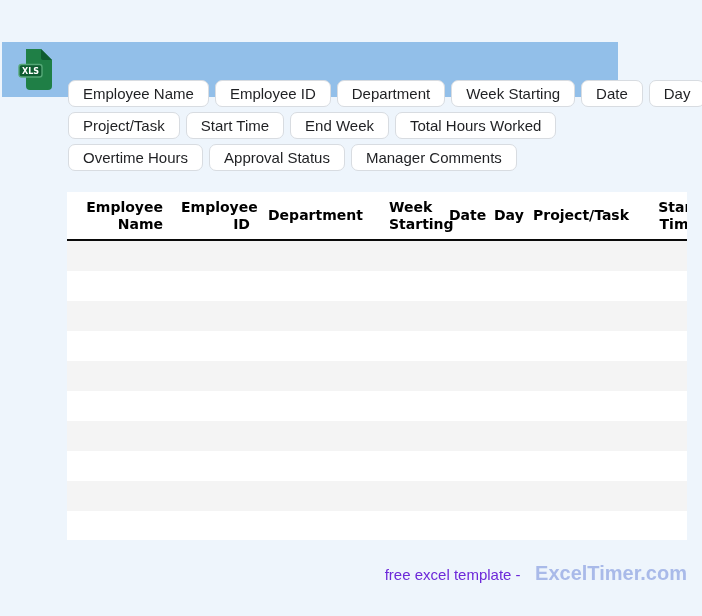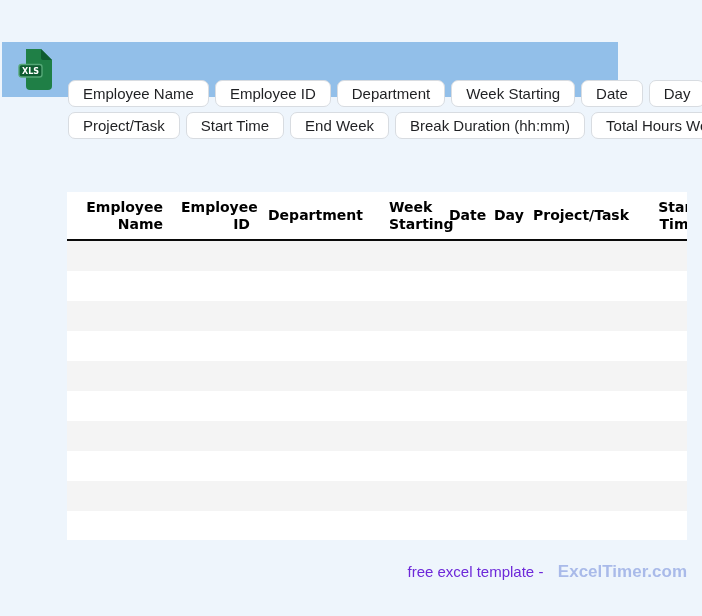--- a/index.html
+++ b/index.html
@@ -43,21 +43,21 @@
   }
   tbody td{height:30px;padding:0;}
   tbody tr:nth-child(odd) td{background:#f4f4f4;}
   tbody tr:nth-child(even) td{background:#ffffff;}
   
   .footer{
     position:absolute;left:67px;top:562px;width:620px;
     text-align:right;white-space:nowrap;
   }
   .footer .tagline{font-size:15px;color:#6d28d9;}
-  .footer .brand{font-size:17px;font-weight:bold;color:#a9bae9;margin-left:10px;}
+  .footer .brand{font-size:20px;font-weight:bold;color:#a9bae9;margin-left:10px;}
 </style>
 </head>
 <body>
 
 <div class="header">
   <svg class="file-icon" width="36" height="43" viewBox="0 0 36 43" aria-hidden="true">
     <path d="M8 1 h15 l11 11 v26 a4 4 0 0 1 -4 4 H12 a4 4 0 0 1 -4 -4 z" fill="#1f7f46"></path>
     <path d="M23 1 l11 11 h-9 a2 2 0 0 1 -2 -2 z" fill="#0e5c31"></path>
     <rect x="1" y="16.5" width="23" height="12.5" rx="2.5" fill="#0e5c31" stroke="#55a877" stroke-width="1.4"></rect>
     <text x="12.5" y="26" text-anchor="middle" font-family="DejaVu Sans, sans-serif" font-size="8" font-weight="bold" fill="#ffffff">XLS</text>
@@ -70,22 +70,26 @@
       <span class="chip">Employee ID</span>
       <span class="chip">Department</span>
       <span class="chip">Week Starting</span>
       <span class="chip">Date</span>
       <span class="chip">Day</span>
     </div>
     <div class="tag-row">
       <span class="chip">Project/Task</span>
       <span class="chip">Start Time</span>
       <span class="chip">End Week</span>
-      <span class="chip">Break Duration (hh:mm)</span>
       <span class="chip">Total Hours Worked</span>
+    </div>
+    <div class="tag-row">
+      <span class="chip">Overtime Hours</span>
+      <span class="chip">Approval Status</span>
+      <span class="chip">Manager Comments</span>
     </div>
   </div>
 
 <div class="table-wrap">
   <table>
     <colgroup>
         <col style="width: 105px;">
         <col style="width: 87px;">
         <col style="width: 121px;">
         <col style="width: 60px;">

